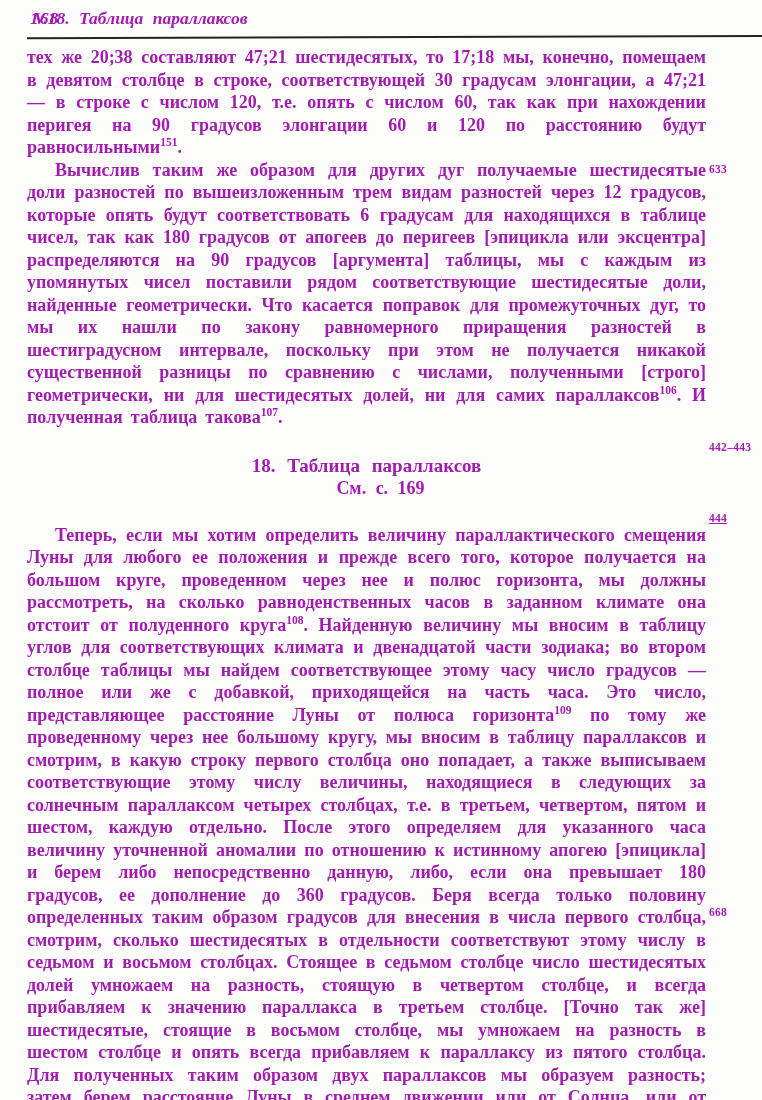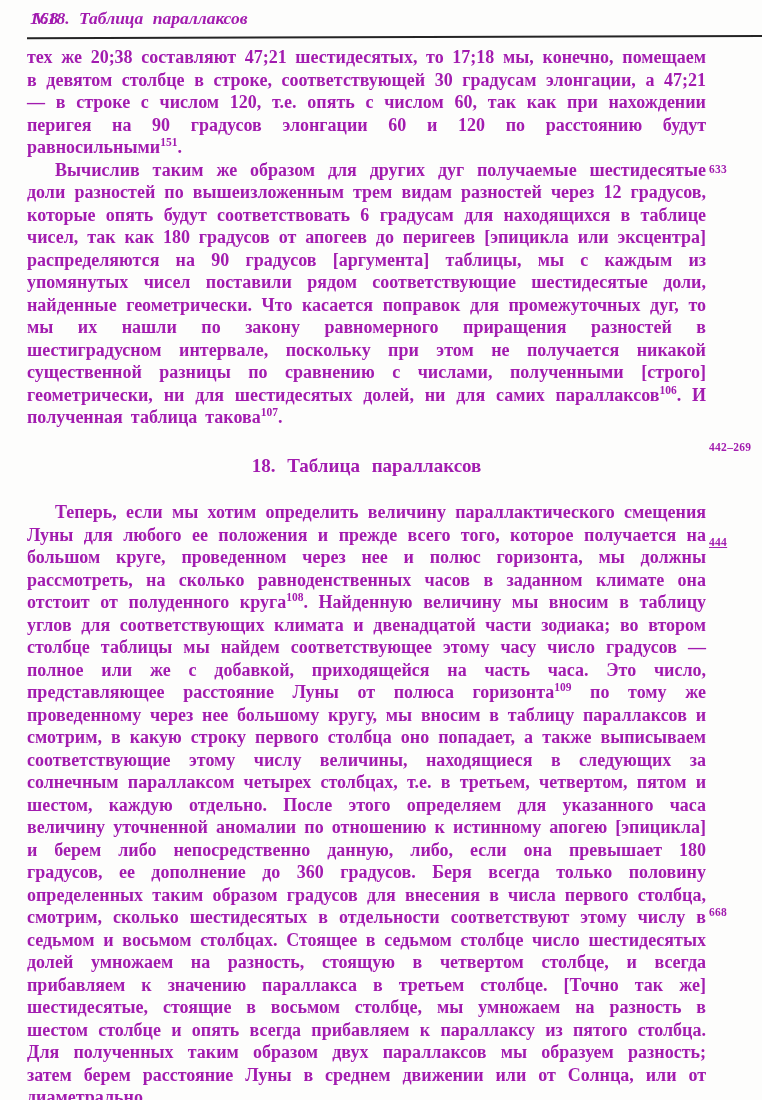--- a/index.html
+++ b/index.html
@@ -73,40 +73,41 @@
     position: absolute;
     left: 709px;
     width: 50px;
     font-size: 11.5px;
     font-weight: 700;
     letter-spacing: 0.3px;
     white-space: nowrap;
   }
   .mn-1 { top: 163px; }
   .mn-2 { top: 441px; }
-  .mn-3 { top: 536px; text-decoration: underline; }
+  .mn-3 { top: 512px; text-decoration: underline; }
   .mn-4 { top: 906px; }
 </style>
 </head>
 <body>
 
 <div class="page">
 
   <header class="header">
     <span class="page-number">168</span>
     <span class="running-title">V.18. Таблица параллаксов</span>
   </header>
 
   <div class="rule"></div>
 
   <main class="text">
     <p class="continuation">тех же 20;38 составляют 47;21 шестидесятых, то 17;18 мы, конечно, помещаем в девятом столбце в строке, соответствующей 30 градусам элонгации, а 47;21 — в строке с числом 120, т.е. опять с числом 60, так как при нахождении перигея на 90 градусов элонгации 60 и 120 по расстоянию будут равносильными<sup>151</sup>.</p>
     <p>Вычислив таким же образом для других дуг получаемые шестидесятые доли разностей по вышеизложенным трем видам разностей через 12 градусов, которые опять будут соответствовать 6 градусам для находящихся в таблице чисел, так как 180 градусов от апогеев до перигеев [эпицикла или эксцентра] распределяются на 90 градусов [аргумента] таблицы, мы с каждым из упомянутых чисел поставили рядом соответствующие шестидесятые доли, найденные геометрически. Что касается поправок для промежуточных дуг, то мы их нашли по закону равномерного приращения разностей в шестиградусном интервале, поскольку при этом не получается никакой существенной разницы по сравнению с числами, полученными [строго] геометрически, ни для шестидесятых долей, ни для самих параллаксов<sup>106</sup>. И полученная таблица такова<sup>107</sup>.</p>
     <h2 class="section-heading">18. Таблица параллаксов</h2>
+    <p class="see-reference">См. с. 169</p>
     <p class="opening-paragraph">Теперь, если мы хотим определить величину параллактического смещения Луны для любого ее положения и прежде всего того, которое получается на большом круге, проведенном через нее и полюс горизонта, мы должны рассмотреть, на сколько равноденственных часов в заданном климате она отстоит от полуденного круга<sup>108</sup>. Найденную величину мы вносим в таблицу углов для соответствующих климата и двенадцатой части зодиака; во втором столбце таблицы мы найдем соответствующее этому часу число градусов — полное или же с добавкой, приходящейся на часть часа. Это число, представляющее расстояние Луны от полюса горизонта<sup>109</sup> по тому же проведенному через нее большому кругу, мы вносим в таблицу параллаксов и смотрим, в какую строку первого столбца оно попадает, а также выписываем соответствующие этому числу величины, находящиеся в следующих за солнечным параллаксом четырех столбцах, т.е. в третьем, четвертом, пятом и шестом, каждую отдельно. После этого определяем для указанного часа величину уточненной аномалии по отношению к истинному апогею [эпицикла] и берем либо непосредственно данную, либо, если она превышает 180 градусов, ее дополнение до 360 градусов. Беря всегда только половину определенных таким образом градусов для внесения в числа первого столбца, смотрим, сколько шестидесятых в отдельности соответствуют этому числу в седьмом и восьмом столбцах. Стоящее в седьмом столбце число шестидесятых долей умножаем на разность, стоящую в четвертом столбце, и всегда прибавляем к значению параллакса в третьем столбце. [Точно так же] шестидесятые, стоящие в восьмом столбце, мы умножаем на разность в шестом столбце и опять всегда прибавляем к параллаксу из пятого столбца. Для полученных таким образом двух параллаксов мы образуем разность; затем берем расстояние Луны в среднем движении или от Солнца, или от диаметрально</p>
   </main>
 
   <span class="margin-note mn-1">633</span>
-  <span class="margin-note mn-2">442–269</span>
+  <span class="margin-note mn-2">442–443</span>
   <span class="margin-note mn-3">444</span>
   <span class="margin-note mn-4">668</span>
 
 </div>
 
 </body></html>

